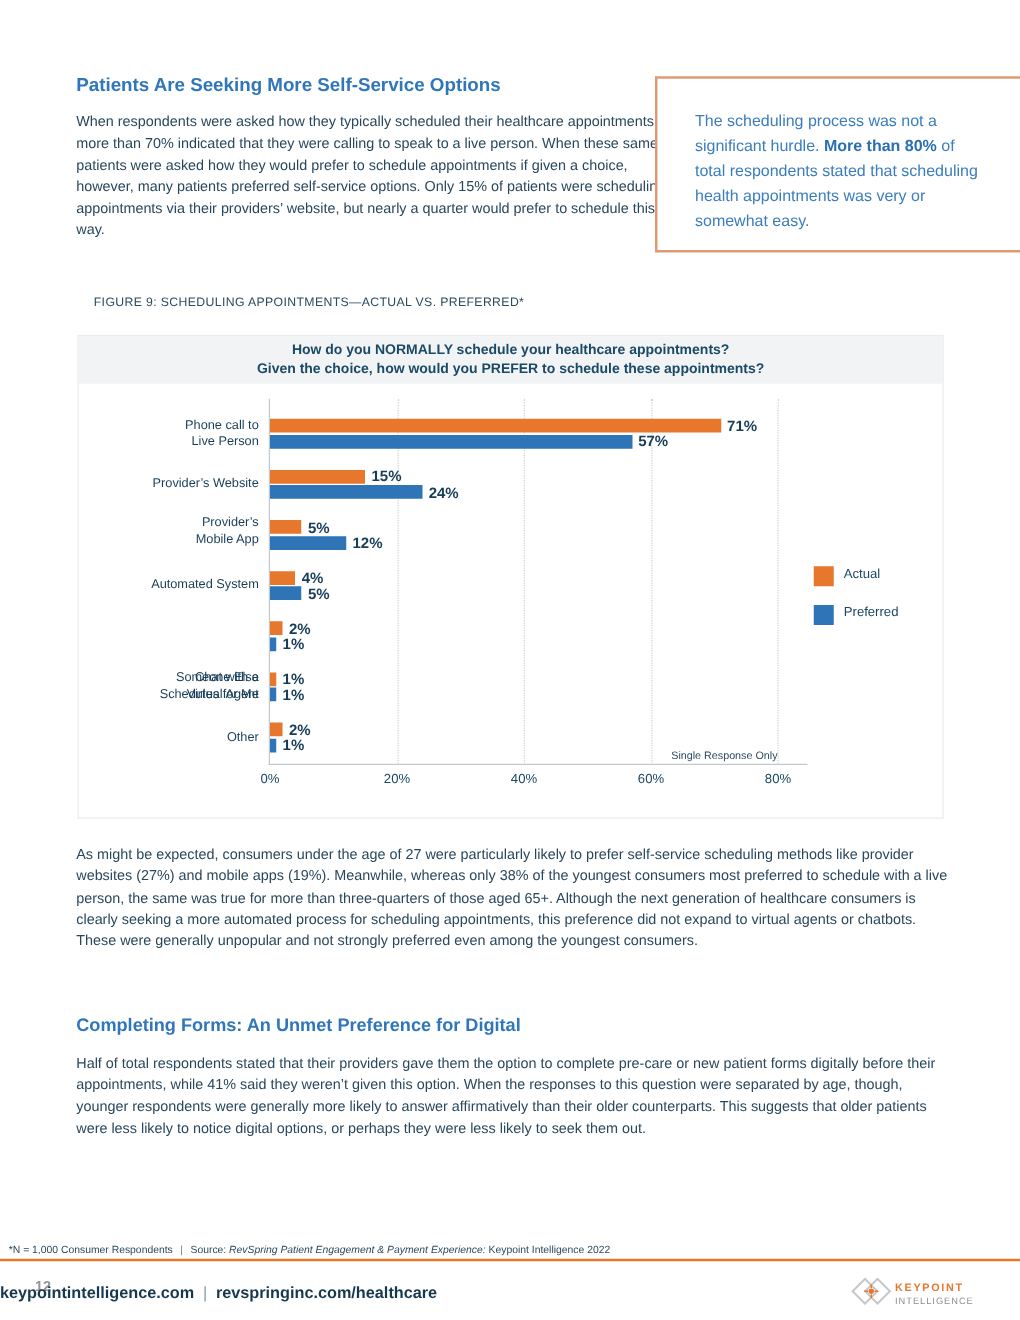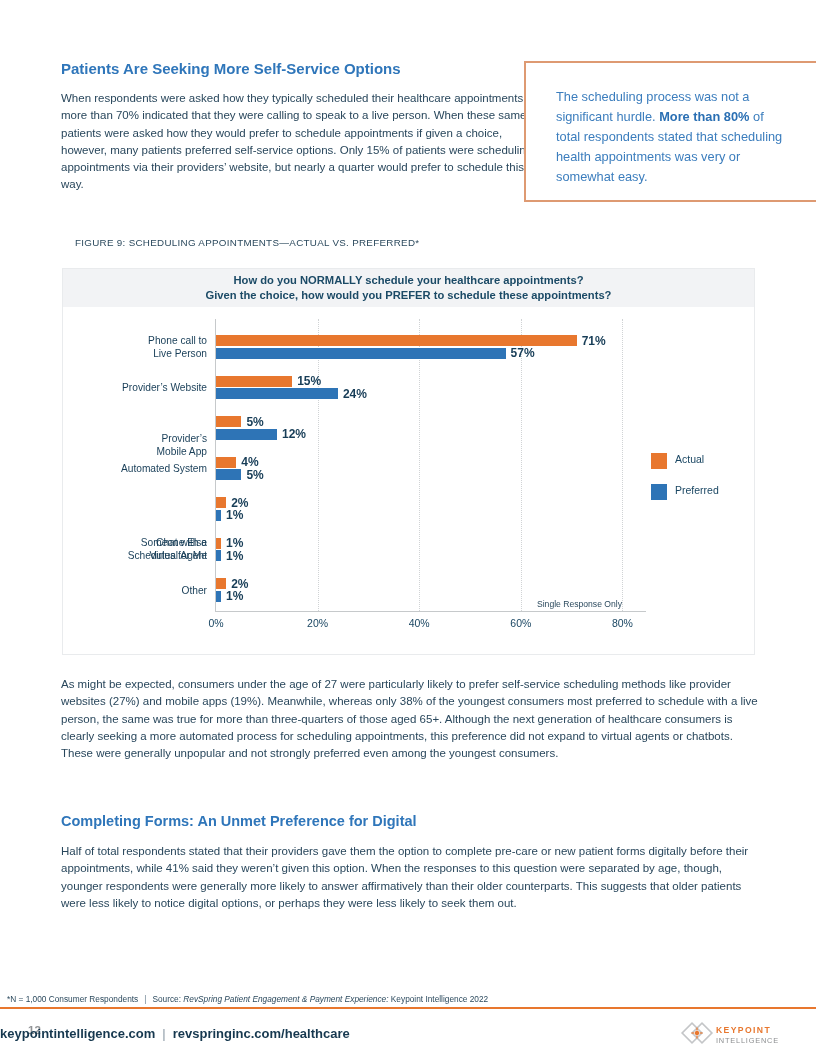--- a/index.html
+++ b/index.html
@@ -131,21 +131,21 @@
           <div class="legend-label">Preferred</div>
         </div>
       </div>
   <div class="cat-label" style="top: 77.75px;">
         <div>Phone call to</div>
         <div>Live Person</div>
       </div>
       <div class="cat-label" style="top: 118.25px;">
         <div>Provider’s Website</div>
       </div>
-      <div class="cat-label" style="top: 176px;">
+      <div class="cat-label" style="top: 156px;">
         <div>Provider’s</div>
         <div>Mobile App</div>
       </div>
       <div class="cat-label" style="top: 199.25px;">
         <div>Automated System</div>
       </div>
       <div class="cat-label" style="top: 239.75px; margin-top: 40px;">
         <div>Someone Else</div>
         <div>Schedules for Me</div>
       </div>

